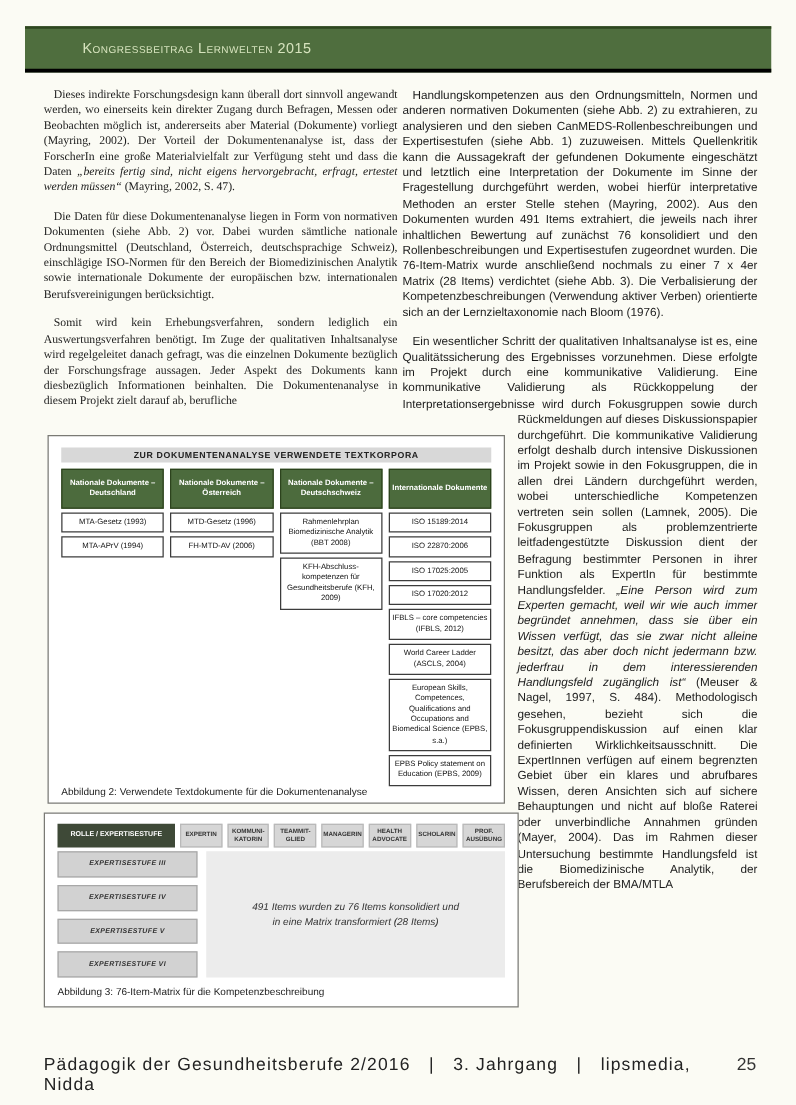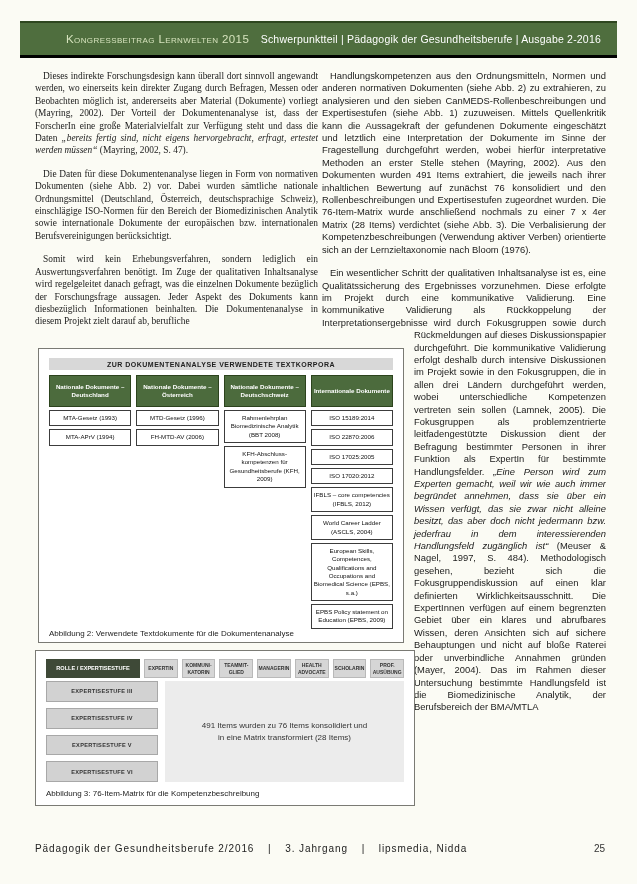--- a/index.html
+++ b/index.html
@@ -66,49 +66,48 @@
   .corner{
     width:94px;flex:0 0 94px;background:#3e4937;color:#fff;
     font-size:5.6px;font-weight:bold;text-align:center;line-height:1.4;
     display:flex;align-items:center;justify-content:center;padding:3px 2px;box-sizing:border-box;
   }
   .role{
     flex:1;background:#d6d6d6;border:1px solid #b9b9b9;color:#333;
     font-size:5px;font-weight:bold;text-align:center;line-height:1.3;
     display:flex;align-items:center;justify-content:center;padding:2px 1px;min-width:0;
   }
-  .fig3-body{display:flex;gap:7px;margin-top:3px;flex:1;}
+  .fig3-body{display:flex;gap:7px;margin-top:3px;flex:1;font-style:italic;}
   .levels{width:112px;flex:0 0 112px;display:flex;flex-direction:column;justify-content:space-between;gap:6px;}
   .level{
     background:#d2d2d2;border:1px solid #a8a8a8;color:#333;
     font-size:5.6px;font-weight:bold;letter-spacing:.3px;text-align:center;
     padding:4px 2px;flex:1;display:flex;align-items:center;justify-content:center;
   }
   .matrix-area{
     flex:1;background:#ececec;display:flex;flex-direction:column;gap:3px;
     align-items:center;justify-content:center;font-size:8px;color:#333;text-align:center;
   }
   .fig3 .figcap{margin-top:7px;}
   
   .footer{
     position:absolute;left:35px;right:32px;top:843px;
     display:flex;justify-content:space-between;align-items:flex-start;
-    font-size:10px;letter-spacing:.9px;color:#222;
+    font-size:14px;letter-spacing:.9px;color:#222;
   }
   .foot-left .sep{margin:0 10px;}
   .pagenum{letter-spacing:0;color:#333;}
 </style>
 </head>
 <body>
 
 <div class="page">
 
   <header class="band">
     <span class="band-left">Kongressbeitrag Lernwelten 2015</span>
-    <span class="band-right">Schwerpunktteil | Pädagogik der Gesundheitsberufe | Ausgabe 2-2016</span>
   </header>
 
   <section class="col left-col">
     <p><span>Dieses indirekte Forschungsdesign kann überall dort sinnvoll angewandt werden, wo einerseits kein direkter Zugang durch Befragen, Messen oder Beobachten möglich ist, andererseits aber Material (Dokumente) vorliegt (Mayring, 2002). Der Vorteil der Dokumentenanalyse ist, dass der ForscherIn eine große Materialvielfalt zur Verfügung steht und dass die Daten </span><em>„bereits fertig sind, nicht eigens hervorgebracht, erfragt, ertestet werden müssen“</em><span> (Mayring, 2002, S. 47).</span></p>
     <p>Die Daten für diese Dokumentenanalyse liegen in Form von normativen Dokumenten (siehe Abb. 2) vor. Dabei wurden sämtliche nationale Ordnungsmittel (Deutschland, Österreich, deutschsprachige Schweiz), einschlägige ISO-Normen für den Bereich der Biomedizinischen Analytik sowie internationale Dokumente der europäischen bzw. internationalen Berufsvereinigungen berücksichtigt.</p>
     <p>Somit wird kein Erhebungsverfahren, sondern lediglich ein Auswertungsverfahren benötigt. Im Zuge der qualitativen Inhaltsanalyse wird regelgeleitet danach gefragt, was die einzelnen Dokumente bezüglich der Forschungsfrage aussagen. Jeder Aspekt des Dokuments kann diesbezüglich Informationen beinhalten. Die Dokumentenanalyse in diesem Projekt zielt darauf ab, berufliche</p>
   </section>
 
   <section class="col right-col">
     <p>Handlungskompetenzen aus den Ordnungsmitteln, Normen und anderen normativen Dokumenten (siehe Abb. 2) zu extrahieren, zu analysieren und den sieben CanMEDS-Rollenbeschreibungen und Expertisestufen (siehe Abb. 1) zuzuweisen. Mittels Quellenkritik kann die Aussagekraft der gefundenen Dokumente eingeschätzt und letztlich eine Interpretation der Dokumente im Sinne der Fragestellung durchgeführt werden, wobei hierfür interpretative Methoden an erster Stelle stehen (Mayring, 2002). Aus den Dokumenten wurden 491 Items extrahiert, die jeweils nach ihrer inhaltlichen Bewertung auf zunächst 76 konsolidiert und den Rollenbeschreibungen und Expertisestufen zugeordnet wurden. Die 76-Item-Matrix wurde anschließend nochmals zu einer 7 x 4er Matrix (28 Items) verdichtet (siehe Abb. 3). Die Verbalisierung der Kompetenzbeschreibungen (Verwendung aktiver Verben) orientierte sich an der Lernzieltaxonomie nach Bloom (1976).</p>

